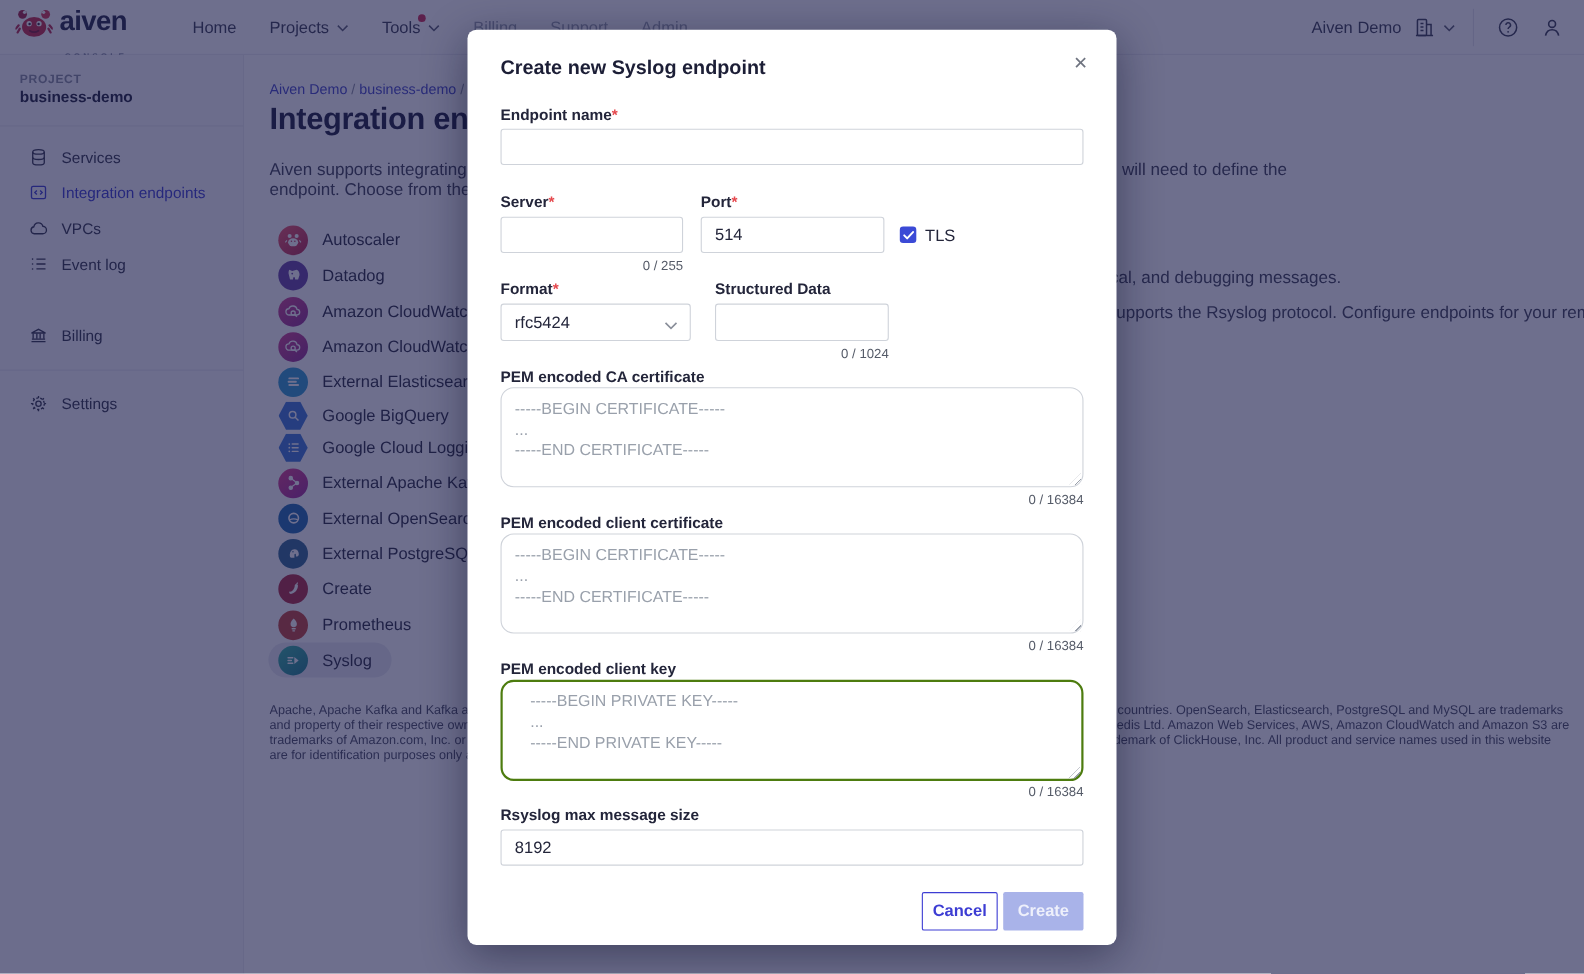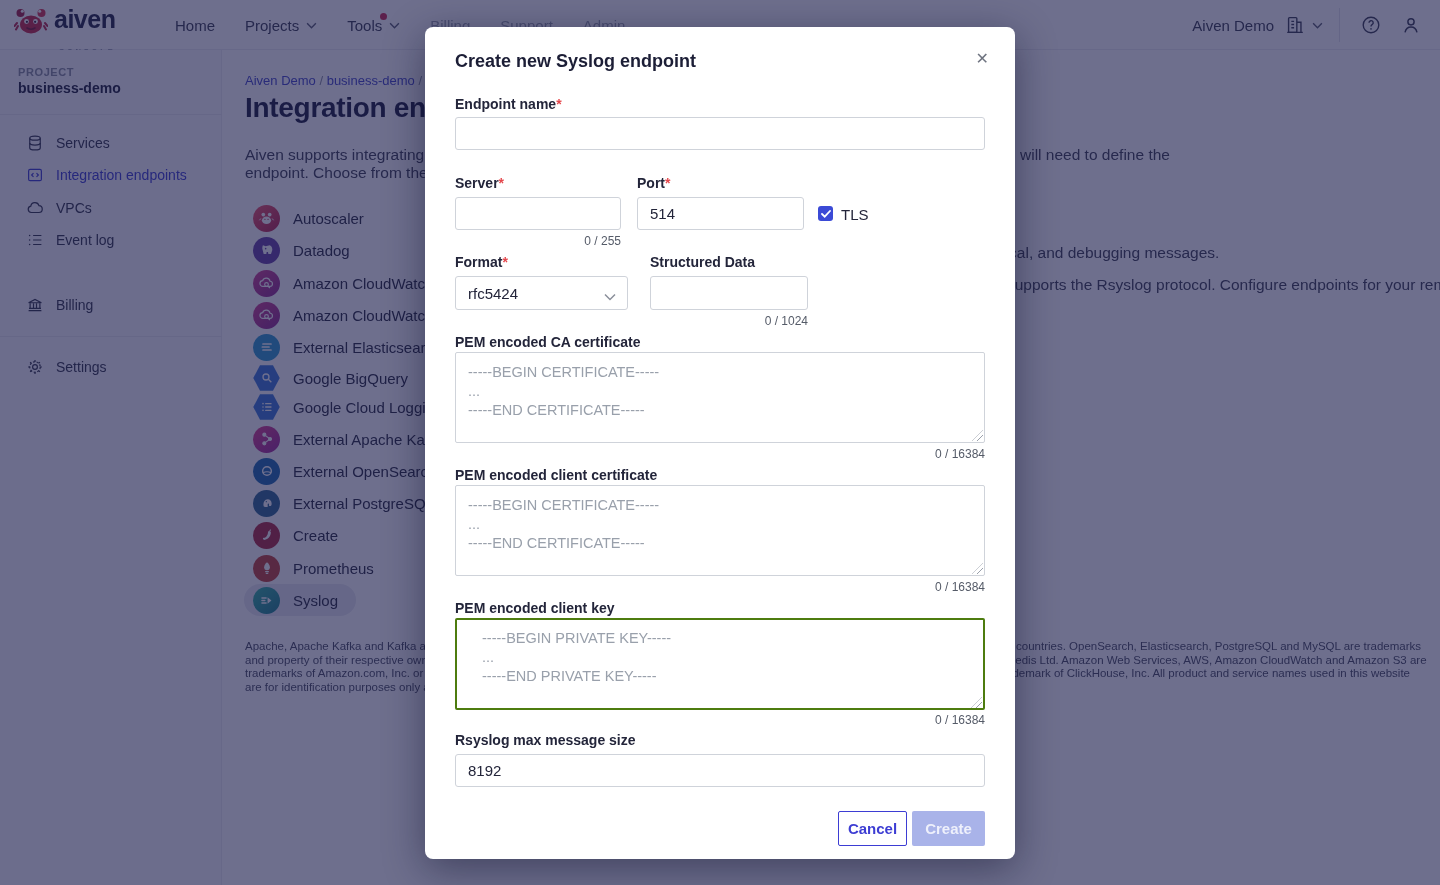--- a/index.html
+++ b/index.html
@@ -69,21 +69,21 @@
   .m-label { position:absolute; font-size:14px; font-weight:600; color:#23253a; }
   .req { color:#e5484d; }
   .m-input { position:absolute; height:33px; border:1px solid #cfd3da; border-radius:3px;
     font-family:"Liberation Sans",sans-serif; font-size:15px; color:#23253a; padding:0 12px; background:#fff; outline:none; }
   .m-counter { position:absolute; font-size:12px; color:#555b68; text-align:right; }
   .m-select { position:absolute; height:34px; border:1px solid #cfd3da; border-radius:3px; background:#fff;
     display:flex; align-items:center; padding:0 12px; font-size:15px; color:#23253a; cursor:pointer; }
   .m-select .schev { position:absolute; right:11px; top:10px; color:#8a8f9a; }
   .m-check { position:absolute; width:15px; height:15px; background:#3b4ad6; border-radius:3px;
     display:flex; align-items:center; justify-content:center; cursor:pointer; }
-  .m-ta { position:absolute; width:530px; border:1px solid #cfd3da; border-radius:2px; resize:none;
+  .m-ta { position:absolute; width:530px; border:1px solid #cfd3da; border-radius:12px; resize:none;
     font-family:"Liberation Sans",sans-serif; font-size:14.5px; line-height:19px; color:#ef4444;
     padding:10px 12px; outline:none; overflow:hidden; }
   .m-ta::placeholder { color:#99a0ab; }
   .m-input::placeholder { color:#99a0ab; }
   .m-ta.focused { border:2px solid #4d7c0f; padding:9px 25px; }
   .grip { position:absolute; width:11px; height:11px;
     background:repeating-linear-gradient(135deg, transparent 0 3px, #9aa0ab 3px 4px); 
     clip-path:polygon(100% 0, 100% 100%, 0 100%); }
   .btn { position:absolute; height:35px; border-radius:2px; font-size:15px; font-weight:600;
     display:flex; align-items:center; justify-content:center; cursor:pointer;

